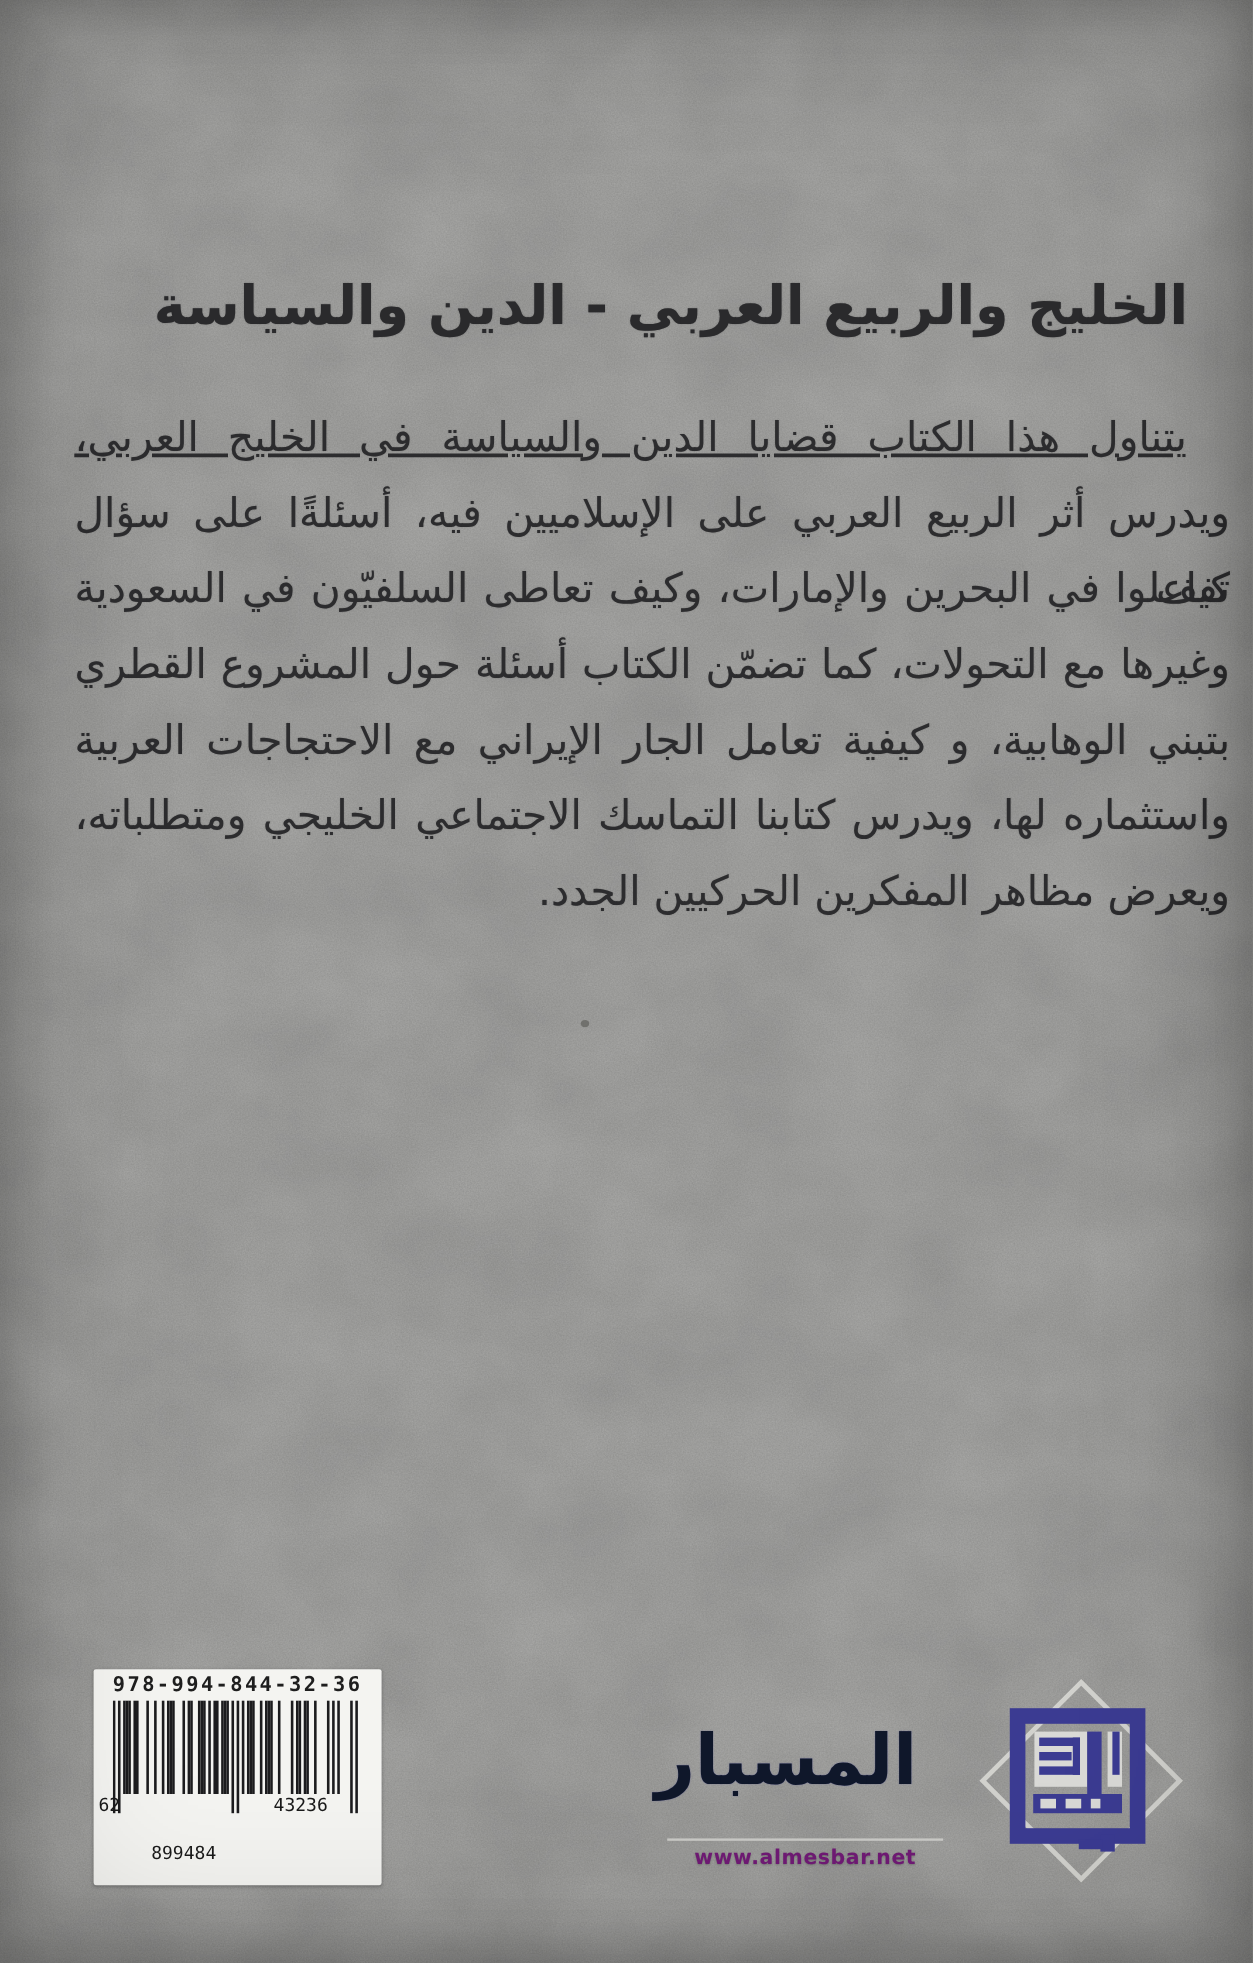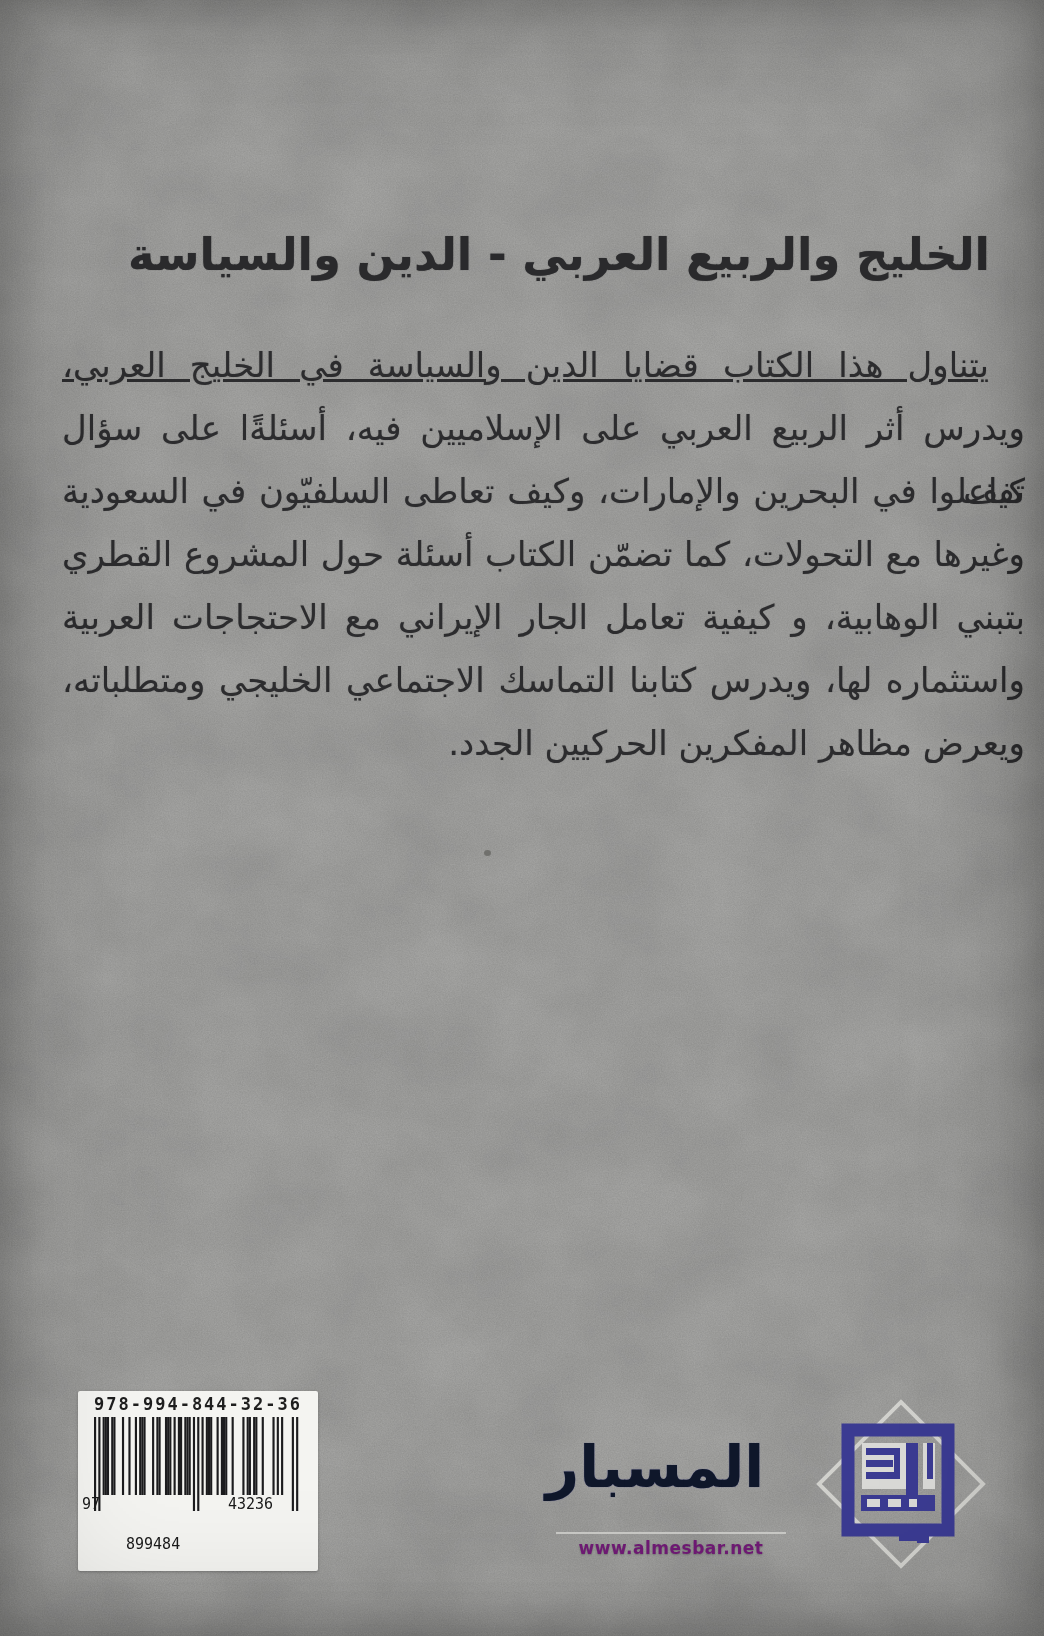--- a/index.html
+++ b/index.html
@@ -188,21 +188,21 @@
         <rect x="159.10" y="0" width="2.15" height="78" fill="#1c1c1e"></rect>
         <rect x="161.25" y="0" width="2.15" height="78" fill="#1c1c1e"></rect>
         <rect x="167.70" y="0" width="2.15" height="78" fill="#1c1c1e"></rect>
         <rect x="178.45" y="0" width="2.15" height="78" fill="#1c1c1e"></rect>
         <rect x="182.75" y="0" width="2.15" height="78" fill="#1c1c1e"></rect>
         <rect x="187.05" y="0" width="2.15" height="78" fill="#1c1c1e"></rect>
         <rect x="197.80" y="0" width="2.15" height="94" fill="#1c1c1e"></rect>
         <rect x="202.10" y="0" width="2.15" height="94" fill="#1c1c1e"></rect>
       </svg>
     <div class="barcode-digits">
-      <span class="bd-left">97</span>
+      <span class="bd-left">62</span>
       <span class="bd-mid">899484</span>
       <span class="bd-right">43236</span>
     </div>
   </div>
 
   <div class="brand-diamond"></div>
 
   <svg class="brand-emblem" width="118" height="126" viewBox="0 0 118 126" aria-hidden="true">
 
     <rect x="9" y="9" width="100" height="100" fill="none" stroke="#3b3b92" stroke-width="13"></rect>

